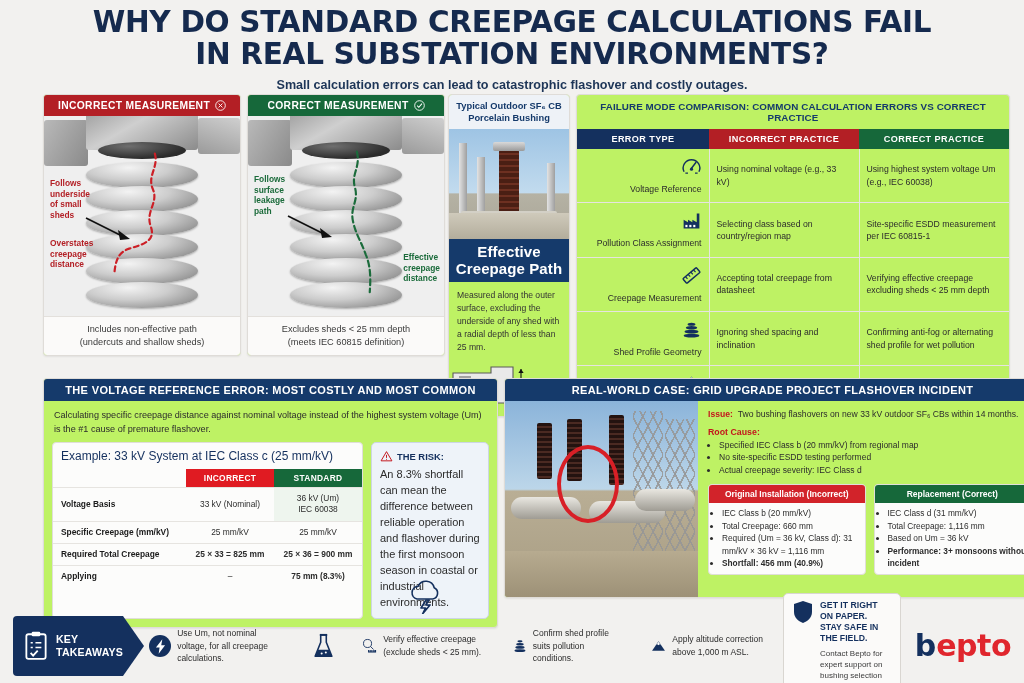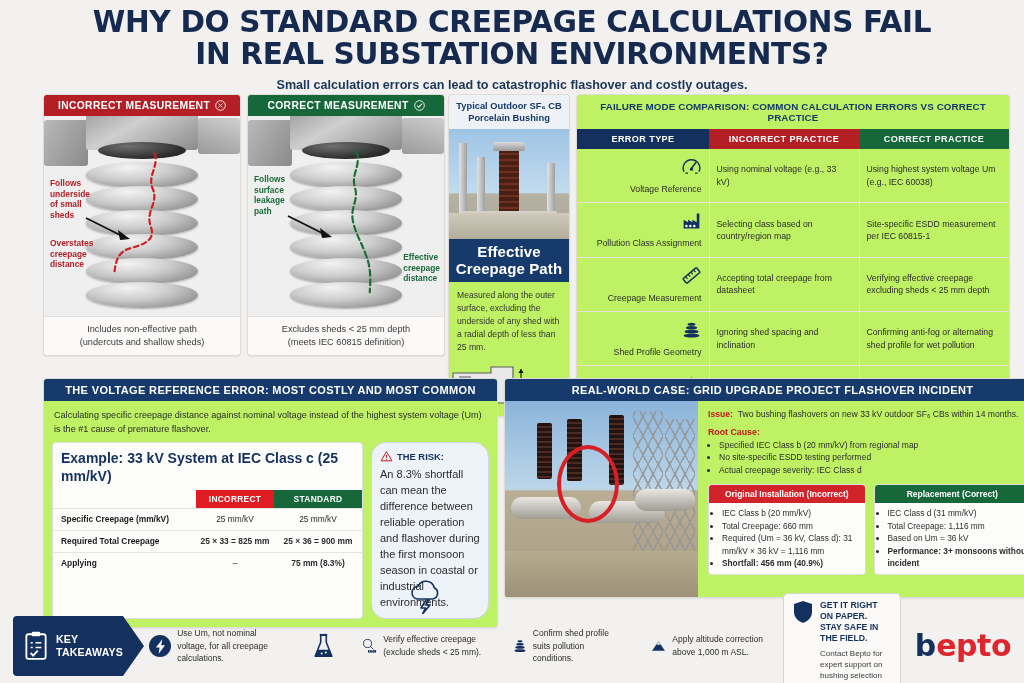--- a/index.html
+++ b/index.html
@@ -155,39 +155,39 @@
   .errcell .nm { font-size:8.7px; color:#2c2c2c; line-height:1.3; }
 
   
   #voltPanel { top:378px; left:13px; width:455px; }
   .vp-intro { font-size:9.1px; color:#2c2c2c; padding:7px 10px 6px; line-height:1.55; }
   .vp-row { display:flex; gap:8px; padding:0 8px 8px; }
   .vp-left {
     flex:1 1 auto; border:1px solid #e0ded9; border-radius:4px; background:#fcfcfb;
     overflow:hidden;
   }
-  .vp-exhead { font-size:14px; font-weight:700; color:#14305e; padding:6px 8px 4px; line-height:1.3; }
+  .vp-exhead { font-size:12px; font-weight:400; color:#14305e; padding:6px 8px 4px; line-height:1.3; }
   table.vtbl { width:100%; border-collapse:collapse; table-layout:fixed; }
   table.vtbl th {
     font-size:8.4px; font-weight:800; color:#fff; padding:4px 2px; text-align:center;
     letter-spacing:.3px;
   }
   table.vtbl th.blank { background:transparent; }
-  table.vtbl th.inc { background:#e01b22; width:78px; }
+  table.vtbl th.inc { background:#e01b22; width:88px; }
   table.vtbl th.cor { background:#16683a; width:88px; }
   table.vtbl td {
     font-size:8.4px; padding:5px 4px; border-top:1px solid #e6e4e0; line-height:1.35;
   }
   table.vtbl td.lab { font-weight:800; color:#1b1b1b; padding-left:8px; }
   table.vtbl td.v { text-align:center; color:#2c2c2c; }
   table.vtbl td.vg { text-align:center; color:#2c2c2c; background:#eef5ee; }
   .r-red { color:#d2232a; font-weight:800; }
   .r-grn { color:#16683a; font-weight:800; }
   .vp-right {
-    flex:0 0 118px; border:1px solid #ccd6e4; border-radius:15px; background:#eef3f9;
+    flex:0 0 118px; border:1px solid #ccd6e4; border-radius:5px; background:#eef3f9;
     padding:7px 8px; position:relative;
   }
   .risk-h { display:flex; align-items:center; gap:4px; font-size:9.4px; font-weight:800; color:#14305e; }
   .risk-b { font-size:11px; color:#2c2c2c; line-height:1.45; margin-top:4px; }
 
   
   #casePanel { top:378px; left:474px; width:537px; }
   .case-row { display:flex; }
   .case-photo {
     flex:0 0 193px; height:196px; position:relative; overflow:hidden;
@@ -482,20 +482,26 @@
         <table class="vtbl">
           <thead>
             <tr>
               <th class="blank"></th>
               <th class="inc">INCORRECT</th>
               <th class="cor">STANDARD</th>
             </tr>
           </thead>
           <tbody>
             <tr>
+              <td class="lab">Voltage Basis</td>
+              <td class="v">33 kV (Nominal)</td>
+              <td class="vg" style="white-space:pre-line">36 kV (Um)
+IEC 60038</td>
+            </tr>
+            <tr>
               <td class="lab">Specific Creepage (mm/kV)</td>
               <td class="v">25 mm/kV</td>
               <td class="v">25 mm/kV</td>
             </tr>
             <tr>
               <td class="lab">Required Total Creepage</td>
               <td class="v r-red">25 × 33 = 825 mm</td>
               <td class="v r-grn">25 × 36 = 900 mm</td>
             </tr>
             <tr>

